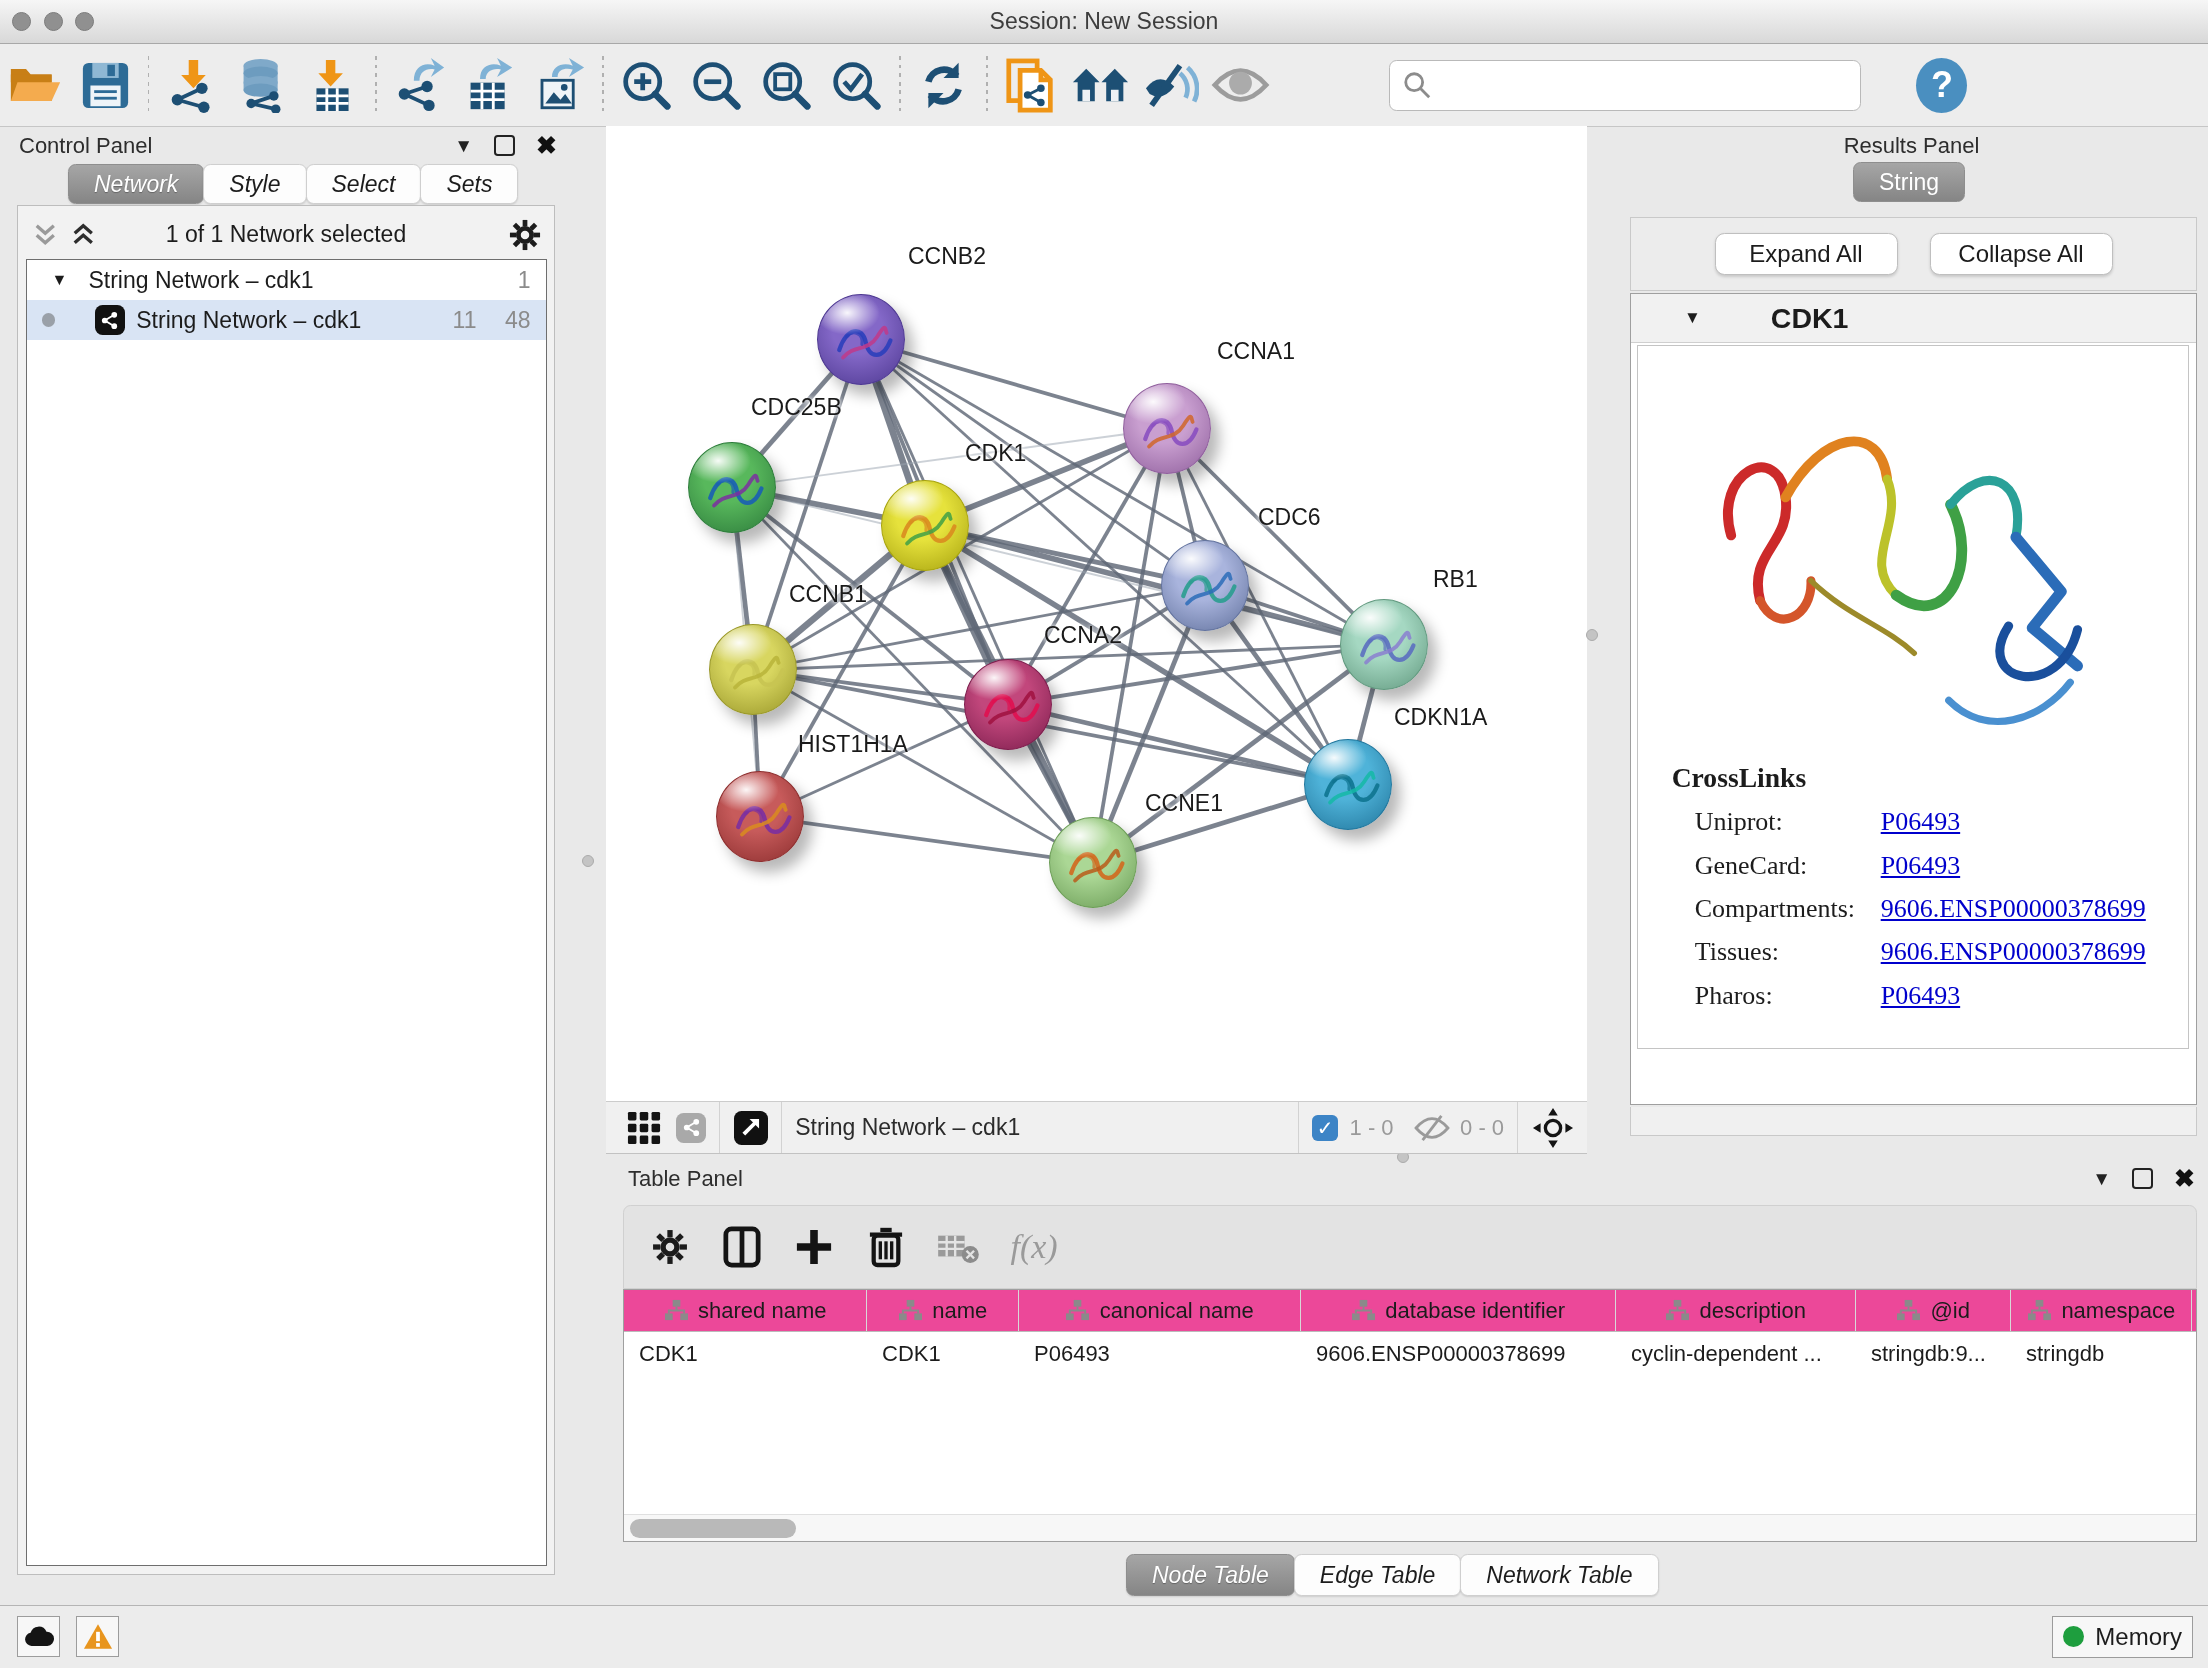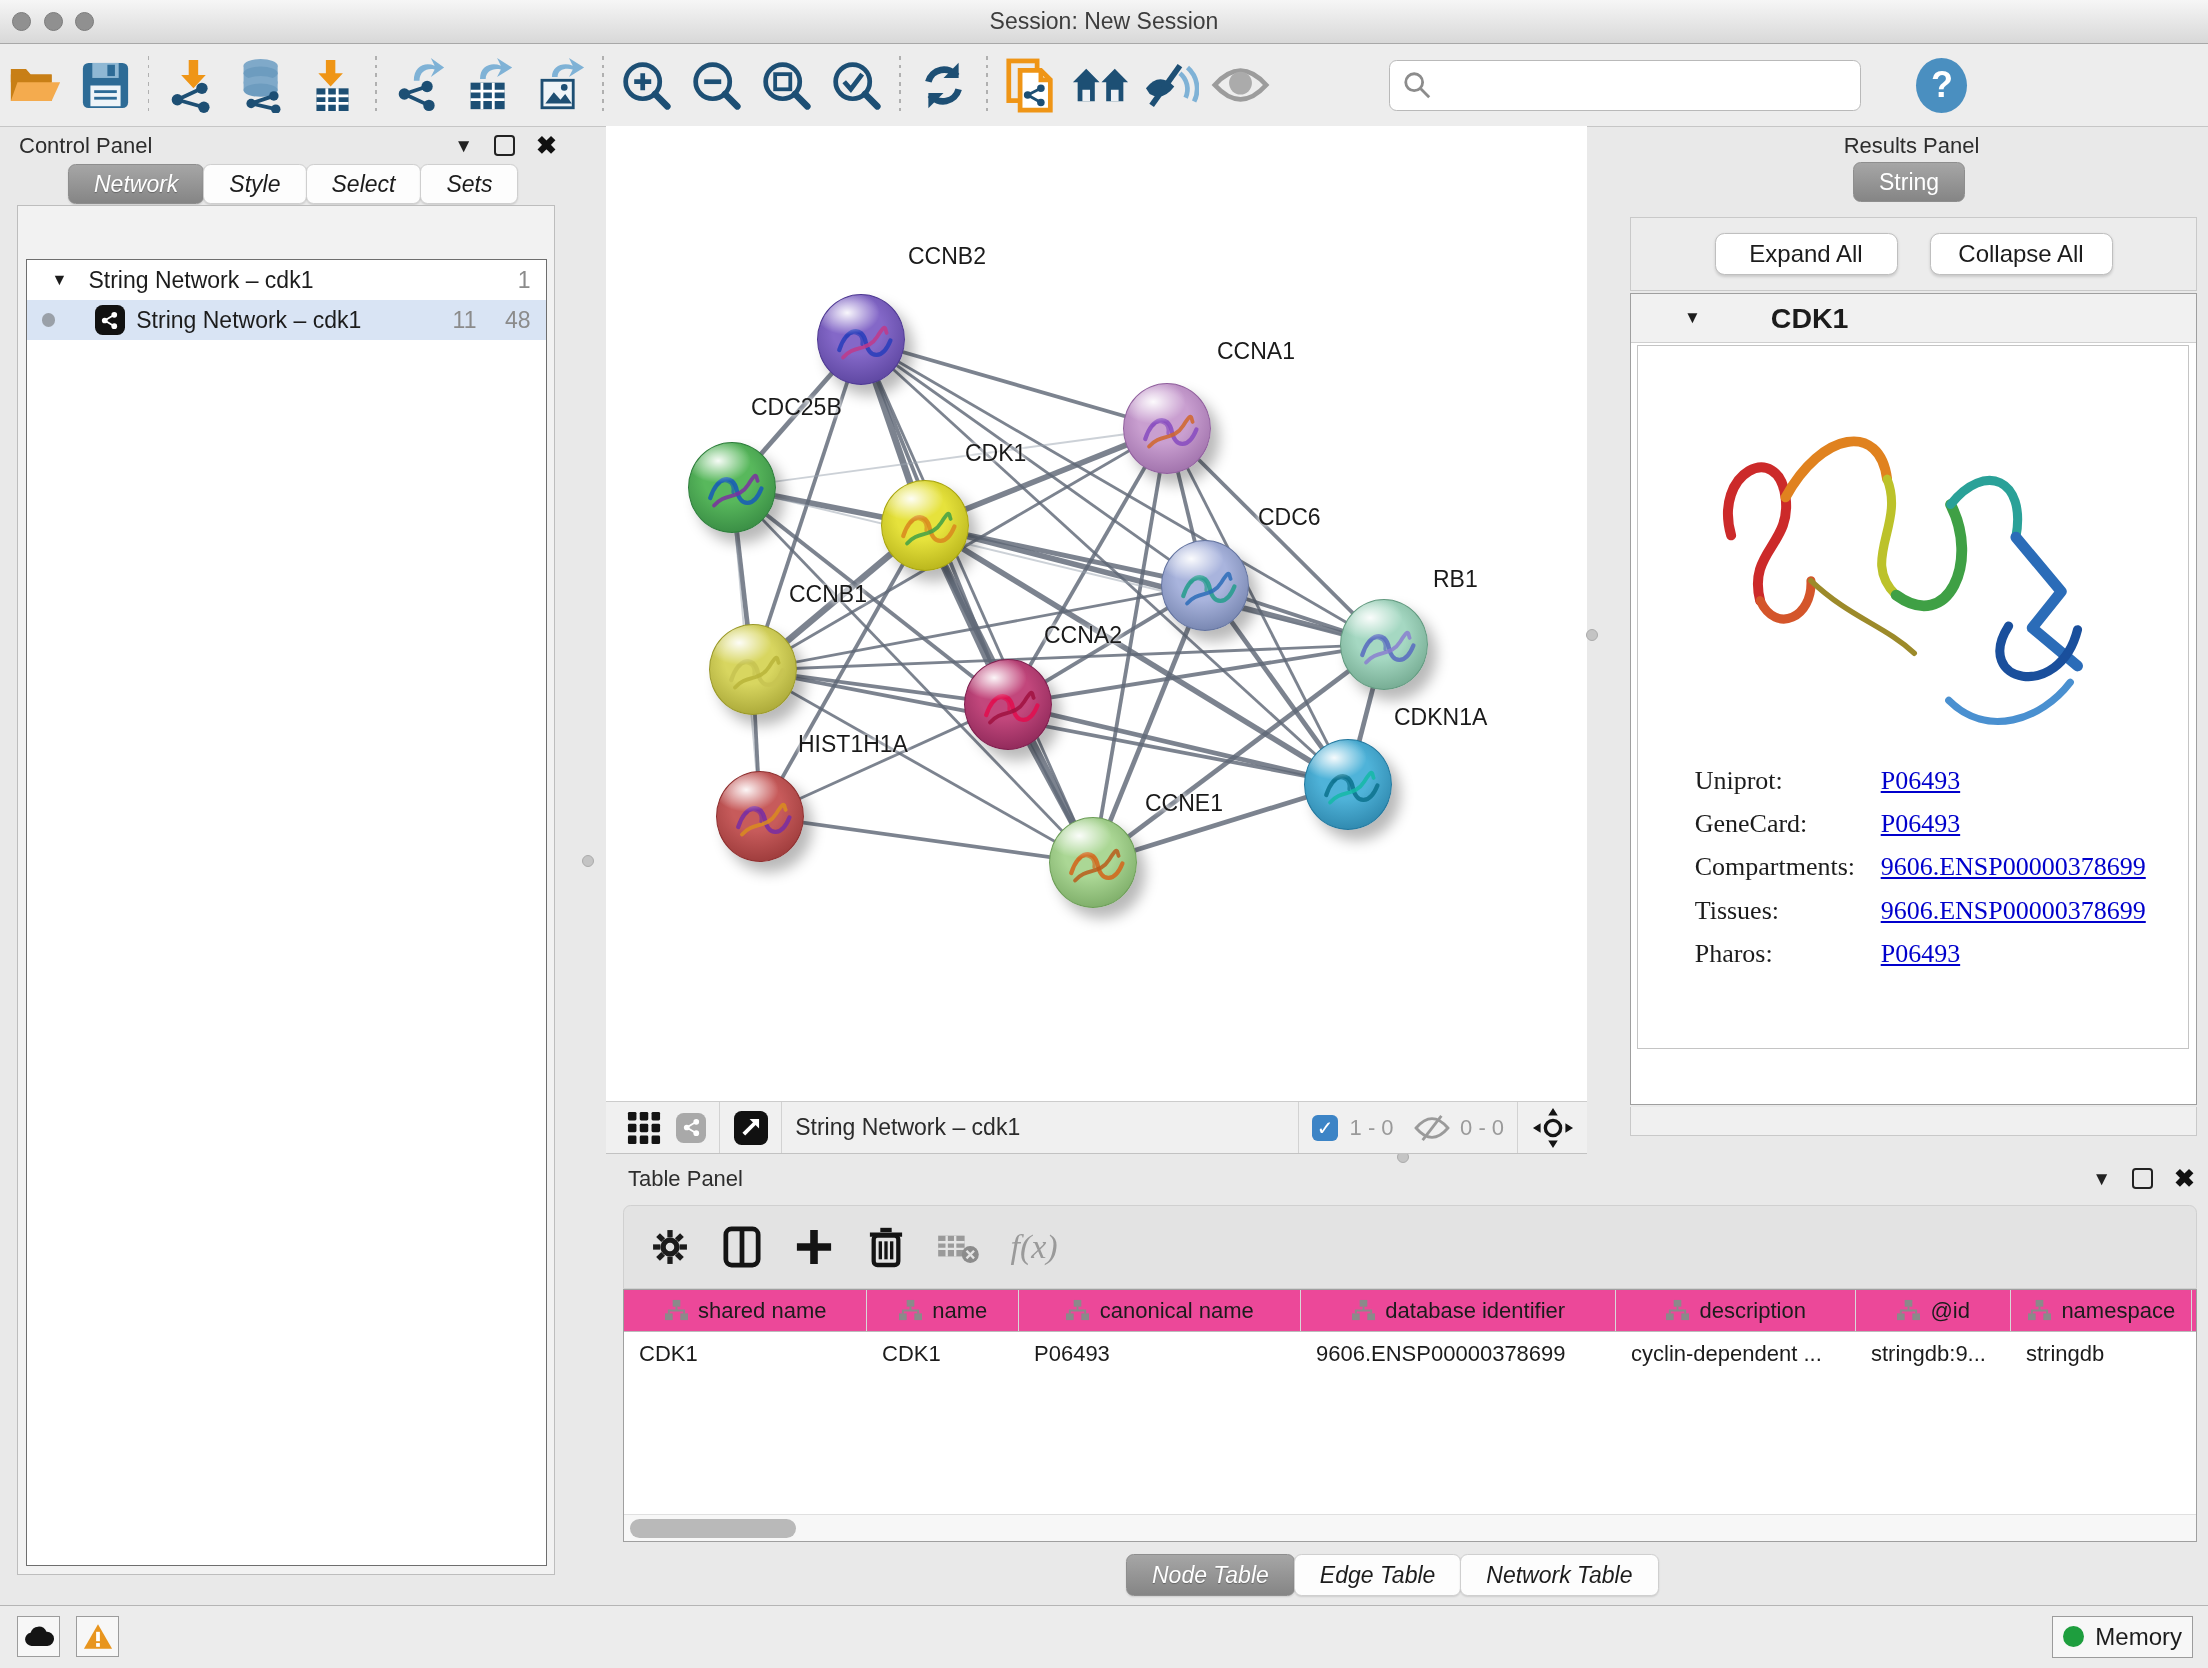--- a/index.html
+++ b/index.html
@@ -323,20 +323,42 @@
 </div>
 
 <div class="abs tabs-row" id="cp-tabs">
     <span class="tab active">Network</span>
     <span class="tab">Style</span>
     <span class="tab">Select</span>
     <span class="tab">Sets</span>
   </div>
 
 <div class="abs cp-body">
+  <div class="cp-toolrow">
+    <svg width="28.5" height="28.5" viewBox="0 0 30 30" style="margin-left:13.3px">
+      <path d="M6 6 l9 8 9 -8 M6 16 l9 8 9 -8" fill="none" stroke="#9a9a9a" stroke-width="3.5"></path>
+    </svg>
+    <svg width="28.5" height="28.5" viewBox="0 0 30 30" style="margin-left:9.5px">
+      <path d="M6 14 l9 -8 9 8 M6 24 l9 -8 9 8" fill="none" stroke="#2d2d2d" stroke-width="3.5"></path>
+    </svg>
+    <span class="cp-status">1 of 1 Network selected</span>
+    <svg width="32" height="32" viewBox="0 0 34 34" style="margin-left:auto;margin-right:13.3px;z-index:1">
+      <circle cx="17" cy="17" r="7" fill="none" stroke="#1c1c1c" stroke-width="5"></circle>
+      <g stroke="#1c1c1c" stroke-width="5">
+        <line x1="17" y1="1" x2="17" y2="8"></line>
+          <line x1="17" y1="26" x2="17" y2="33"></line>
+        <line x1="1" y1="17" x2="8" y2="17"></line>
+          <line x1="26" y1="17" x2="33" y2="17"></line>
+        <line x1="5.7" y1="5.7" x2="10.6" y2="10.6"></line>
+          <line x1="23.4" y1="23.4" x2="28.3" y2="28.3"></line>
+        <line x1="5.7" y1="28.3" x2="10.6" y2="23.4"></line>
+          <line x1="23.4" y1="10.6" x2="28.3" y2="5.7"></line>
+      </g>
+    </svg>
+  </div>
   <div class="cp-tree">
     <div class="tree-row">
       <span style="margin-left:25px;font-size:16px">▼</span>
       <span style="margin-left:21px">String Network – cdk1</span>
       <span class="gray-num" style="margin-left:auto;margin-right:15px">1</span>
     </div>
     <div class="tree-row selected">
       <span style="width:13.3px;height:13.3px;border-radius:50%;background:#9aa0a8;margin-left:15px"></span>
       <span class="app-chip" style="margin-left:40px">
         <svg width="19" height="19" viewBox="0 0 20 20">
@@ -606,20 +628,21 @@
         <path d="M232 138 C 252 188, 202 228, 242 266" stroke="#bcc22a" stroke-width="10"></path>
         <path d="M242 266 C 300 308, 334 228, 302 166" stroke="#3fa045" stroke-width="12"></path>
         <path d="M302 166 C 340 118, 386 138, 374 202" stroke="#2aa198" stroke-width="10"></path>
         <path d="M374 202 L 424 262 L 392 302 L 442 344" stroke="#2b6cb8" stroke-width="12"></path>
         <path d="M366 300 C 326 362, 422 384, 442 304" stroke="#1a4f9c" stroke-width="10"></path>
         <path d="M300 382 C 342 424, 402 404, 434 362" stroke="#4a90d0" stroke-width="8"></path>
         <path d="M148 250 C 190 290, 230 300, 262 330" stroke="#9c8a2a" stroke-width="6"></path>
       </g>
     </svg>
     <div class="serif">
+      <div class="xl-title">CrossLinks</div>
       <div id="crosslinks-rows">
           <div class="xl-row">
             <span class="xl-label">Uniprot:</span>
             <span class="xl-link" style="color: rgb(0, 0, 204);">P06493</span>
           </div>
           <div class="xl-row">
             <span class="xl-label">GeneCard:</span>
             <span class="xl-link" style="color: rgb(0, 0, 204);">P06493</span>
           </div>
           <div class="xl-row">

